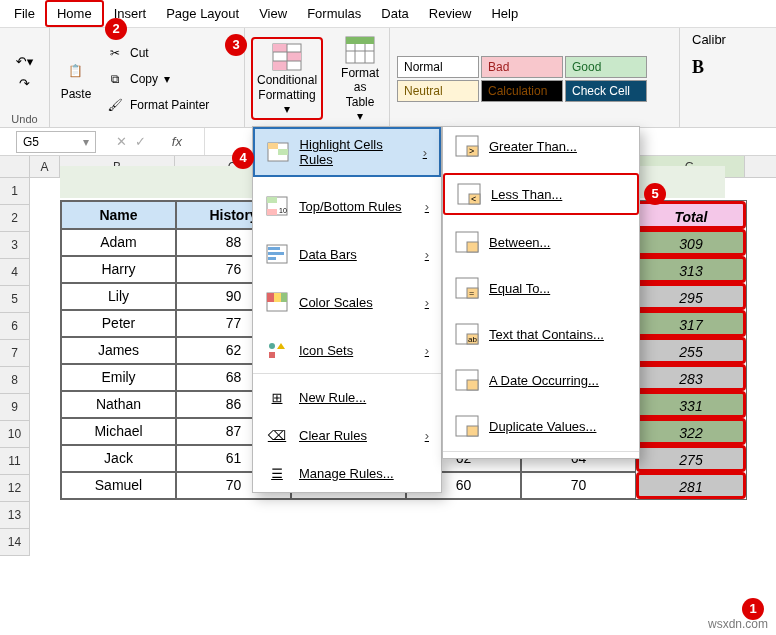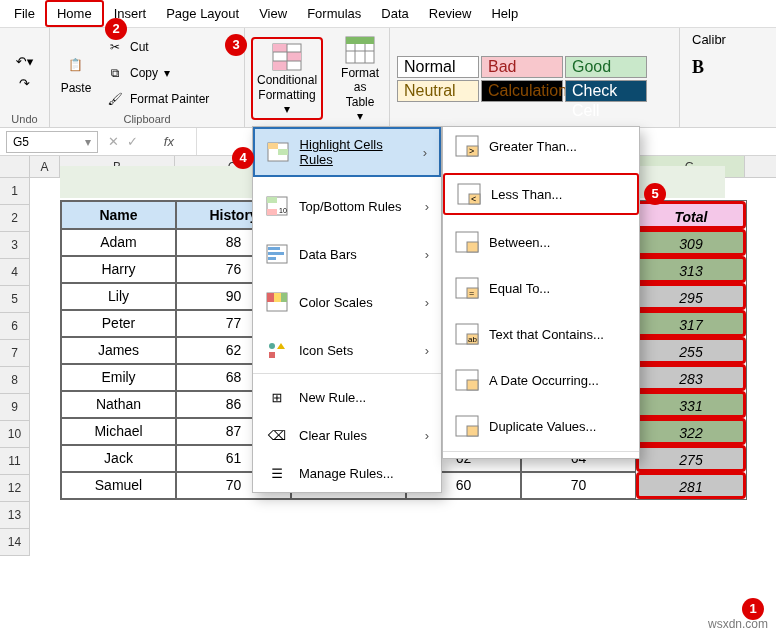--- a/index.html
+++ b/index.html
@@ -14,25 +14,25 @@
 .ribbon { display: flex; height: 100px; border-bottom: 1px solid #d4d4d4; background: #f5f5f5; }
 .rgroup { display: flex; flex-direction: column; border-right: 1px solid #d4d4d4; padding: 4px 6px 2px 6px; }
 .rgroup-content { flex: 1; display: flex; align-items: center; }
 .rgroup-label { text-align: center; font-size: 11px; color: #555; }
 .rbtn { display: flex; flex-direction: column; align-items: center; padding: 2px 4px; cursor: pointer; }
 .rbtn .ico { width: 32px; height: 32px; display: flex; align-items: center; justify-content: center; }
 .rbtn span { font-size: 12px; line-height: 1.2; text-align: center; }
 .smallbtn { display: flex; align-items: center; gap: 6px; padding: 2px 4px; font-size: 12px; cursor: pointer; }
 .smallico { width: 18px; height: 18px; display: inline-flex; align-items: center; justify-content: center; }
 .cf-wrap { border: 2px solid #d00; border-radius: 4px; }
-.styleswatch { display: inline-block; width: 82px; height: 22px; border: 1px solid #999; margin: 1px; padding-left: 6px; font-size: 16px; line-height: 20px; }
+.styleswatch { display: inline-block; width: 82px; height: 22px; border: 1px solid #999; margin: 1px; padding-left: 6px; font-size: 12px; line-height: 20px; }
 
 
 .fxbar { display: flex; align-items: center; height: 28px; border-bottom: 1px solid #d4d4d4; }
-.namebox { width: 92px; height: 22px; border: 1px solid #bbb; margin: 0 6px; padding: 2px 6px; font-size: 12px; display: flex; align-items: center; justify-content: space-between; }
+.namebox { width: 80px; height: 22px; border: 1px solid #bbb; margin: 0 16px; padding: 2px 6px; font-size: 12px; display: flex; align-items: center; justify-content: space-between; }
 .fxlabel { font-style: italic; color: #555; margin: 0 22px; }
 
 
 .gridwrap { position: relative; }
 .colheads { display: flex; height: 22px; border-bottom: 1px solid #ccc; background: #f0f0f0; }
 .corner { width: 30px; border-right: 1px solid #ccc; }
 .colhead { border-right: 1px solid #ccc; text-align: center; font-size: 12px; color: #333; line-height: 22px; }
 .row { display: flex; height: 27px; }
 .rowhead { width: 30px; border-right: 1px solid #ccc; border-bottom: 1px solid #ccc; background: #f0f0f0; text-align: center; font-size: 12px; line-height: 27px; color:#333; }
 
@@ -42,21 +42,21 @@
 .dt-h { background: #cde3f6; font-weight: bold; text-align: center; border: 1px solid #666; height: 28px; line-height: 26px; font-size: 14px; }
 .dt-c { border: 1px solid #666; height: 27px; text-align: center; line-height: 25px; font-size: 14px; }
 .dt-total-h { background: #f4c7e8; }
 .dt-total-c { background: #9fb98f; }
 .dt-total-c.gray { background: #c6c6c6; }
 .total-outline { border: 3px solid #d00; border-radius: 4px; font-style: italic; }
 .titlecell { position: absolute; left: 60px; top: 10px; width: 665px; height: 32px; background: #e8f0e4; text-align: center; font-weight: bold; font-size: 16px; line-height: 32px; }
 
 
 .menu { position: absolute; background: #fff; border: 1px solid #bbb; box-shadow: 4px 6px 12px rgba(0,0,0,.25); z-index: 10; }
-.menu-item { display: flex; align-items: center; gap: 10px; padding: 8px 12px; cursor: pointer; position: relative; }
+.menu-item { display: flex; align-items: center; gap: 10px; padding: 8px 12px; cursor: pointer; position: relative; text-decoration: underline; }
 .menu-item.hi { background: #cde3f6; border: 2px solid #2a6fb5; }
 .menu-ico { width: 24px; height: 22px; display: inline-flex; align-items: center; justify-content: center; }
 .menu-arrow { margin-left: auto; color: #555; }
 
 
 .badge { position: absolute; width: 22px; height: 22px; border-radius: 50%; background: #d00; color: #fff; font-weight: bold; font-size: 13px; text-align: center; line-height: 22px; z-index: 50; }
 
 .watermark { position: absolute; bottom: 4px; right: 8px; color: #7a7a7a; font-size: 12px; }
 </style>
 </head>
@@ -93,21 +93,20 @@
             <span class="smallico">✂</span>
             <span>Cut</span>
           </div>
         <div class="smallbtn"><span class="smallico">⧉</span><span>Copy</span> ▾</div>
         <div class="smallbtn">
             <span class="smallico">🖌</span>
             <span>Format Painter</span>
           </div>
       </div>
     </div>
-    <div class="rgroup-label">Clipboard</div>
   </div>
   <div class="rgroup" style="width:145px">
     <div class="rgroup-content" style="gap:14px">
       <div class="cf-wrap">
         <div class="rbtn">
           <span class="ico">
             <svg width="30" height="28">
                 <rect x="1" y="1" width="28" height="26" fill="#fff" stroke="#888"></rect>
                 <rect x="1" y="1" width="14" height="8" fill="#f7b6c9"></rect>
                 <rect x="15" y="9" width="14" height="9" fill="#f7b6c9"></rect>

